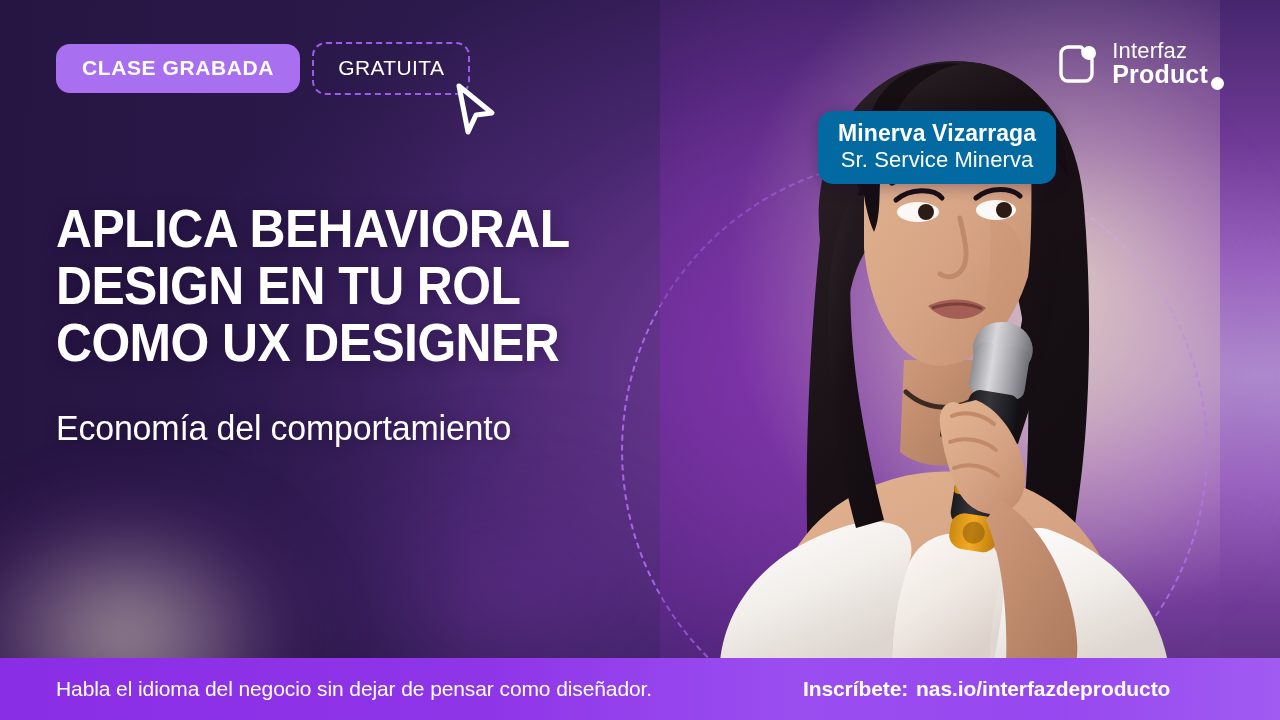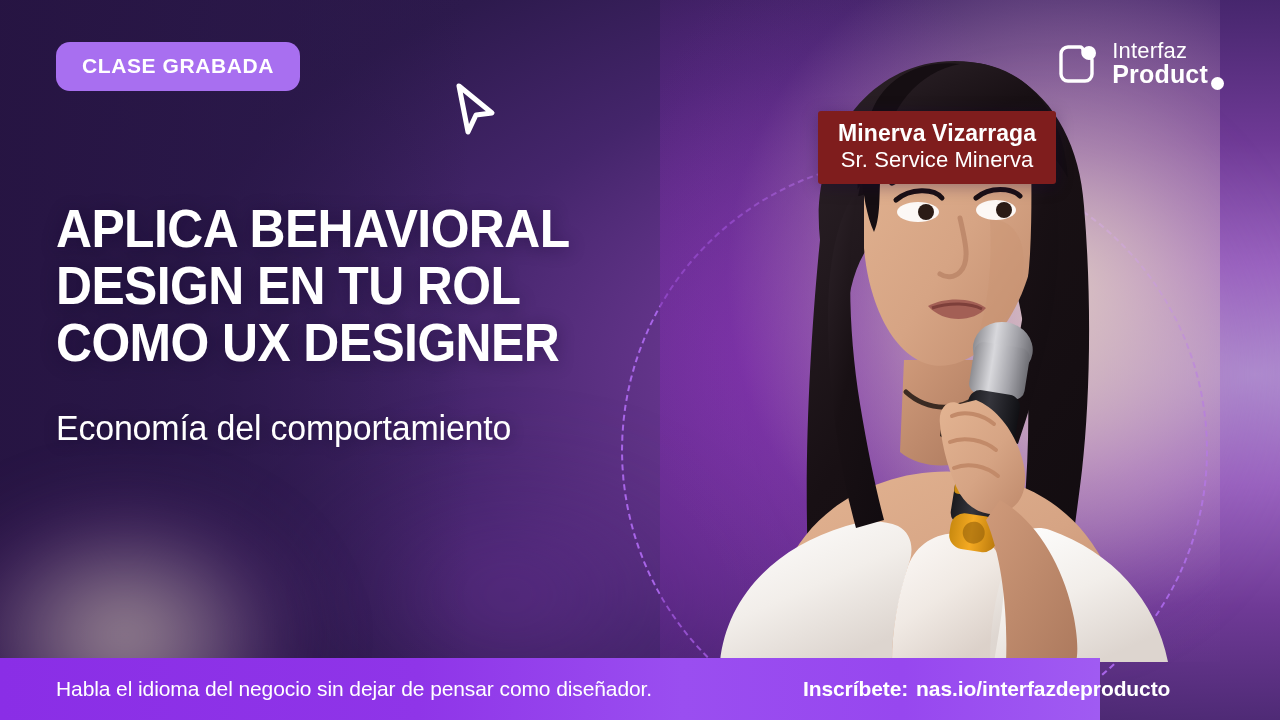--- a/index.html
+++ b/index.html
@@ -141,34 +141,34 @@
     letter-spacing:-0.2px;
     transform:scaleX(0.97);
     transform-origin:left top;
     text-shadow:0 2px 14px rgba(20,6,45,0.40);
   }
 
   
   .speaker-tag {
     position:absolute;
     left:818px; top:111px;
-    background:#7f1d1d;
-    border-radius:3px;
+    background:#0369a1;
+    border-radius:15px;
     padding:9px 20px 11px;
     text-align:center;
     color:#ffffff;
     box-shadow:0 3px 16px rgba(30,10,60,0.35);
   }
   .speaker-name { font-size:23px; font-weight:bold; line-height:1.16; letter-spacing:0.1px; }
   .speaker-role { font-size:22px; font-weight:normal; line-height:1.18; letter-spacing:0.1px; }
 
   
   .bottom-bar {
     position:absolute; left:0; bottom:0;
-    width:1100px; height:62px;
+    width:1280px; height:62px;
     background:linear-gradient(90deg, #8a2ee6 0%, #8f35e8 38%, #9a4ef0 62%, #9747ef 82%, #a05bf2 100%);
     display:flex; align-items:center;
     color:#ffffff;
   }
   .bar-tagline {
     position:absolute; left:56px;
     font-size:21px; font-weight:normal; letter-spacing:-0.1px;
   }
   .bar-cta {
     position:absolute; left:803px;
@@ -288,20 +288,21 @@
     </svg>
   </div>
 
   <div class="speaker-tag">
     <div class="speaker-name">Minerva Vizarraga</div>
     <div class="speaker-role">Sr. Service Minerva</div>
   </div>
 
   <div class="badge-row">
     <div class="badge-solid">CLASE GRABADA</div>
+    <div class="badge-dashed">GRATUITA</div>
   </div>
 
   <svg class="cursor" viewBox="0 0 46 56">
     <path d="M7 4 L40 31 L24 33 L16 50 Z" fill="none" stroke="#ffffff" stroke-width="5" stroke-linejoin="round" stroke-linecap="round"></path>
   </svg>
 
   <div class="logo">
     <svg class="logo-mark" viewBox="0 0 44 44">
       <path d="M12 5 H24 A3 3 0 0 1 27 8 V11 A4 4 0 0 0 31 15 H33 A3 3 0 0 1 36 18 V32 A7 7 0 0 1 29 39 H12 A7 7 0 0 1 5 32 V12 A7 7 0 0 1 12 5 Z" fill="none" stroke="#ffffff" stroke-width="3.4" stroke-linejoin="round"></path>
       <circle cx="33" cy="11" r="7" fill="#ffffff"></circle>

